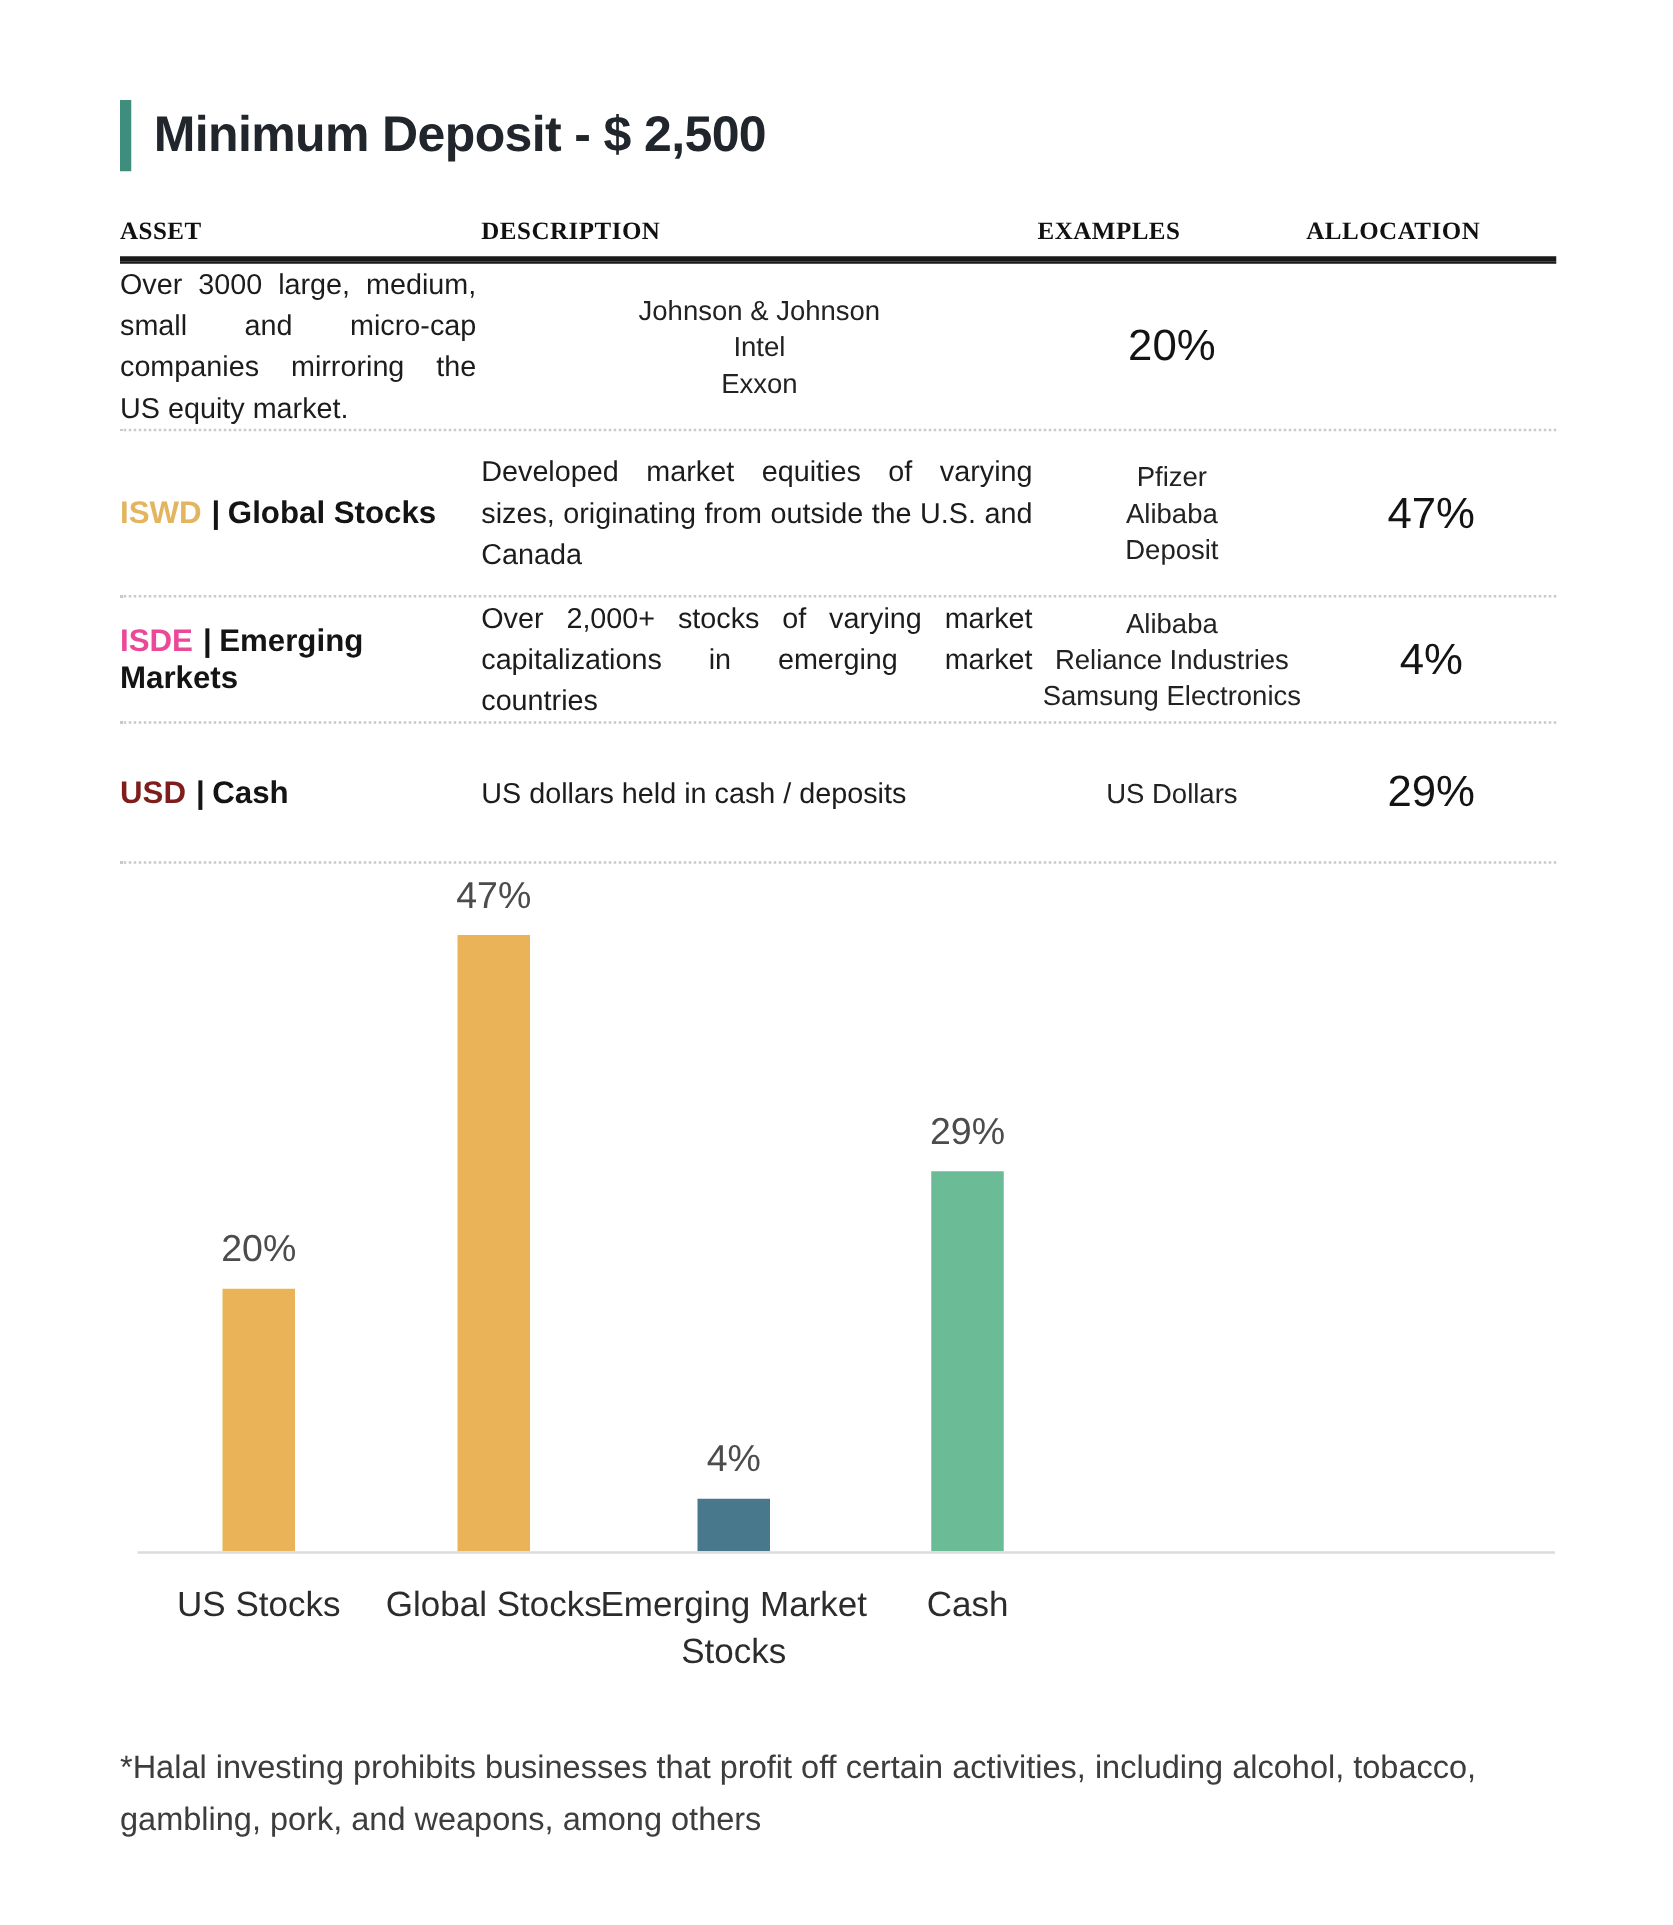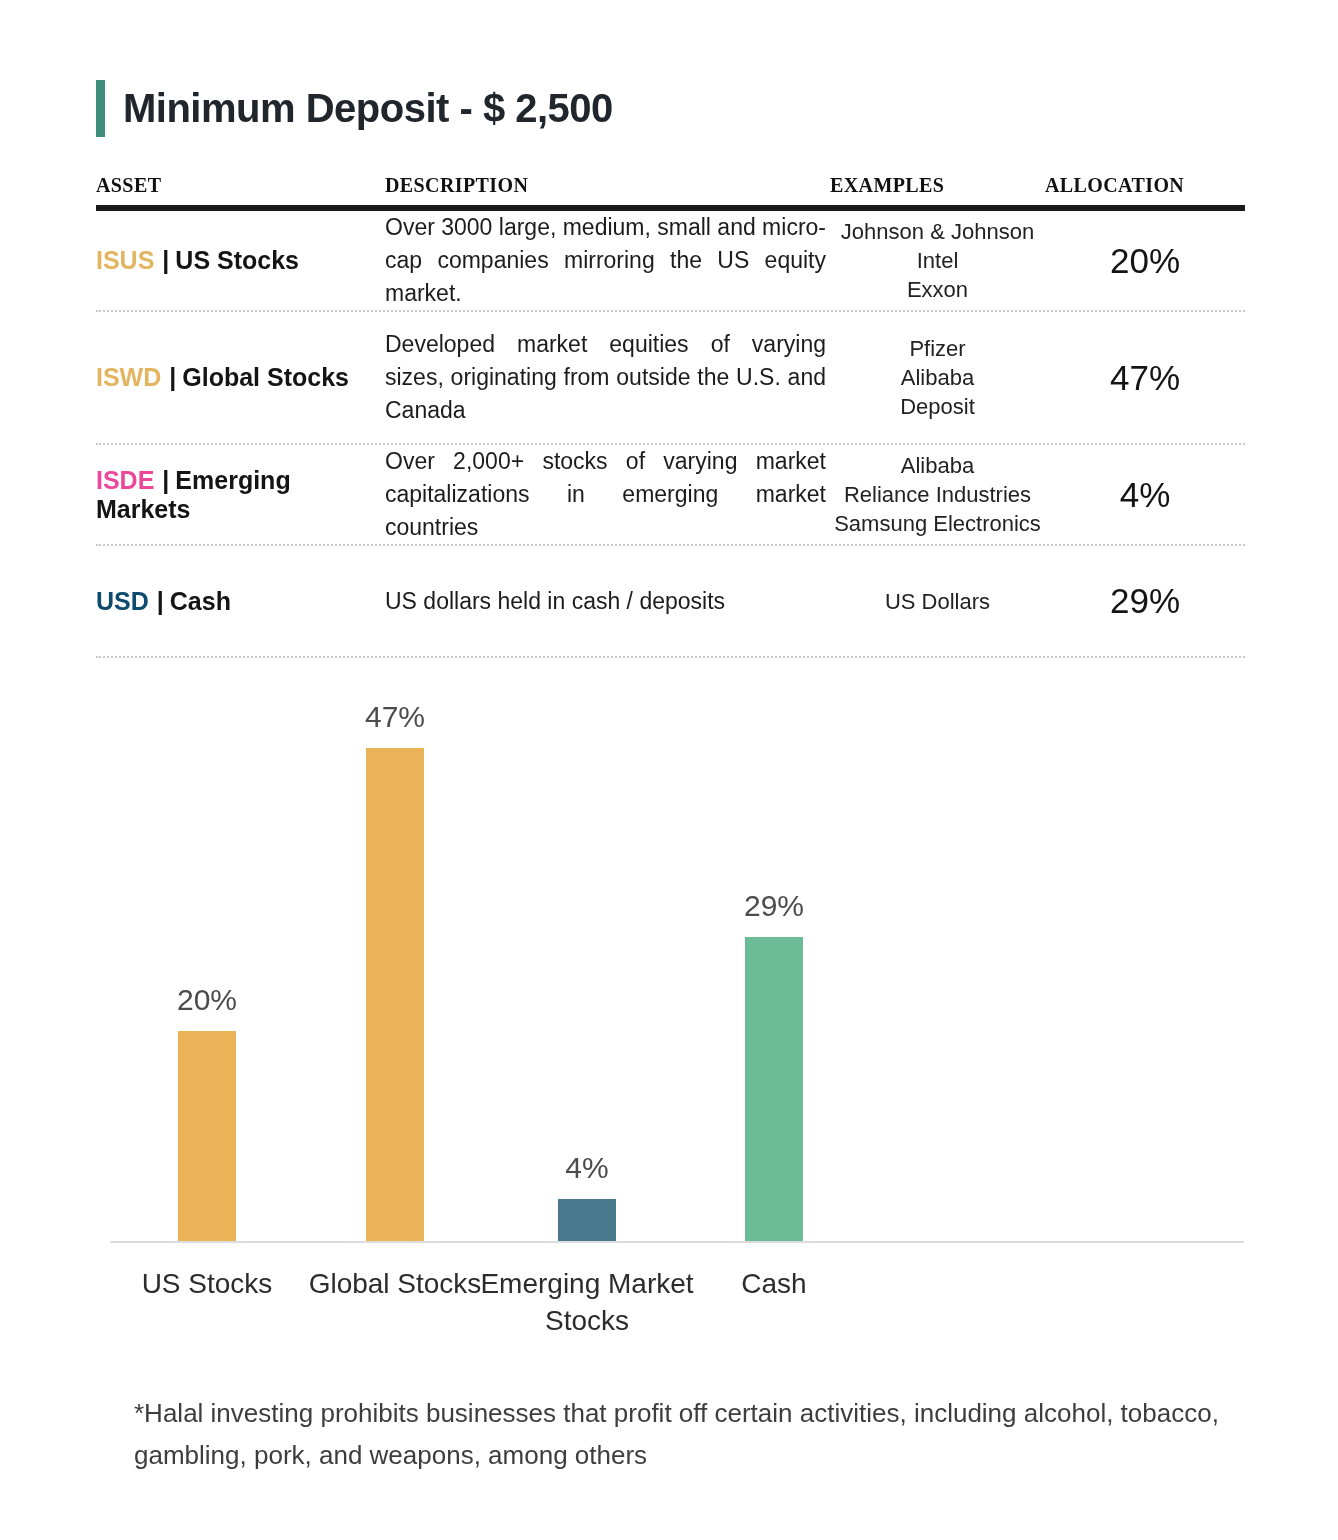--- a/index.html
+++ b/index.html
@@ -82,21 +82,21 @@
     text-align:center; font-size:28px; line-height:37px; color:#2c2c2c;
   }
   .cat-0 { left:97px; }
   .cat-1 { left:285px; }
   .cat-2 { left:477px; }
   .cat-3 { left:664px; }
 
   
   .footnote {
     position:absolute; left:96px; top:1392px; width:1145px;
-    font-size:26px; line-height:42px; color:#3d3d3d;margin-left:38px;
+    font-size:26px; line-height:42px; color:#3d3d3d;
   }
 </style>
 </head>
 <body>
 
 <div class="page">
 
   <div class="title-block">
     <div class="accent-bar" style="background: rgb(63, 142, 125);"></div>
     <h1 class="page-title">Minimum Deposit - $ 2,500</h1>
@@ -105,23 +105,20 @@
   <div class="asset-table">
     <div class="thead">
       <div>ASSET</div>
       <div>DESCRIPTION</div>
       <div>EXAMPLES</div>
       <div>ALLOCATION</div>
     </div>
     <div class="dbl-rule"></div>
 
     <div class="trow r0">
-      <div class="cell-asset">
-        <span class="ticker" style="color: rgb(227, 181, 96);">ISUS</span><span class="pipe">|</span><span>US Stocks</span>
-      </div>
       <div class="cell-desc">Over 3000 large, medium, small and micro-cap companies mirroring the US equity market.</div>
       <div class="cell-ex">
         <div>Johnson &amp; Johnson</div>
         <div>Intel</div>
         <div>Exxon</div>
       </div>
       <div class="cell-alloc">20%</div>
     </div>
 
     <div class="trow r1">
@@ -145,21 +142,21 @@
       <div class="cell-ex">
         <div>Alibaba</div>
         <div>Reliance Industries</div>
         <div>Samsung Electronics</div>
       </div>
       <div class="cell-alloc">4%</div>
     </div>
 
     <div class="trow r3">
       <div class="cell-asset">
-        <span class="ticker" style="color: #0c4a6e;">USD</span><span class="pipe">|</span><span>Cash</span>
+        <span class="ticker" style="color: #7f1d1d;">USD</span><span class="pipe">|</span><span>Cash</span>
       </div>
       <div class="cell-desc">US dollars held in cash / deposits</div>
       <div class="cell-ex">
         <div>US Dollars</div>
       </div>
       <div class="cell-alloc">29%</div>
     </div>
   </div>
 
   <div class="plot">

